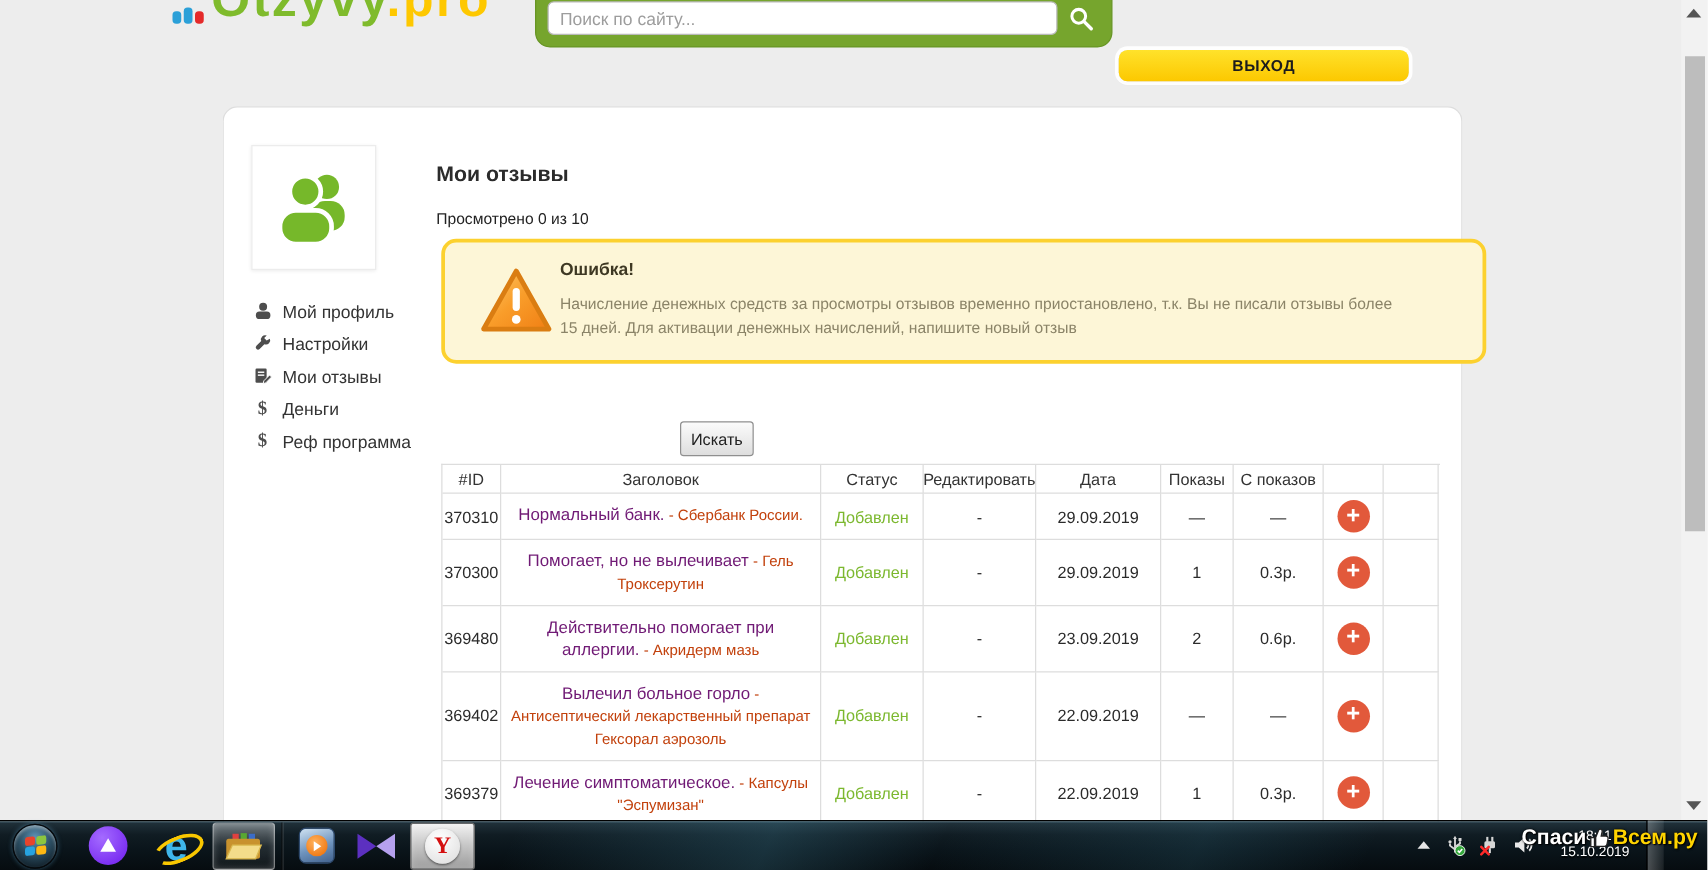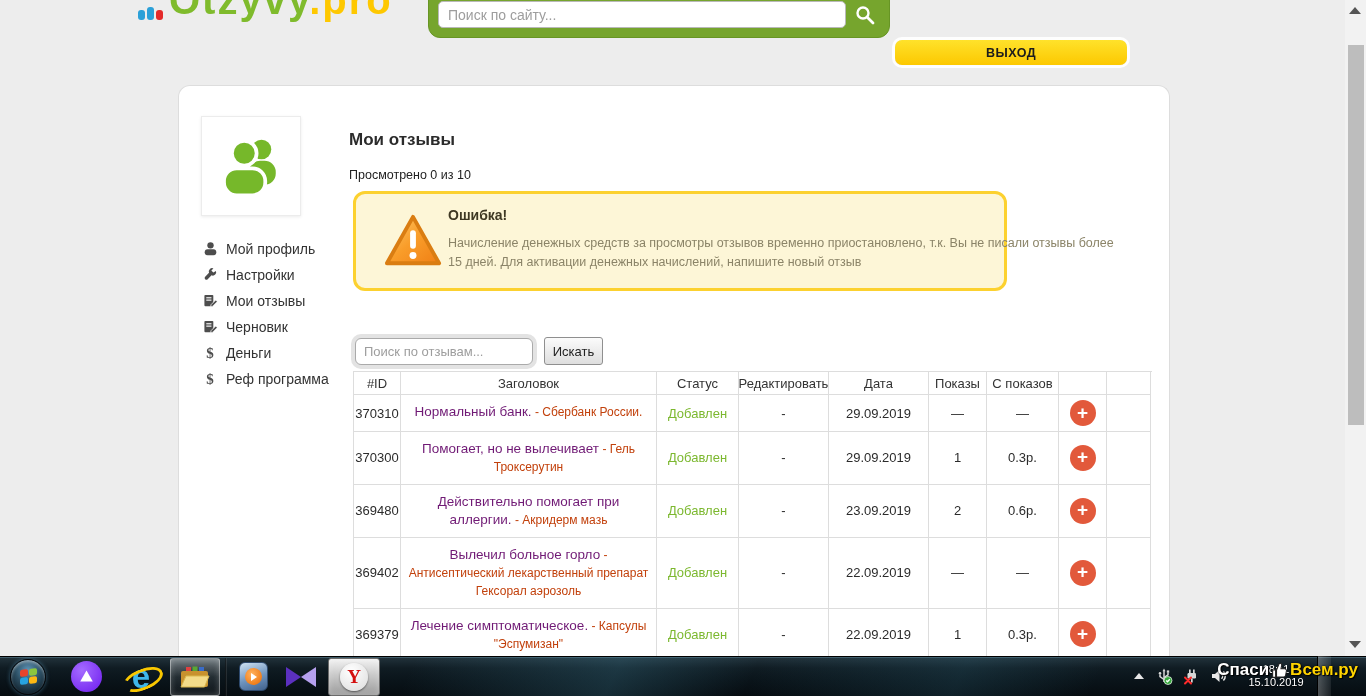--- a/index.html
+++ b/index.html
@@ -38,21 +38,21 @@
 
   .menu { position:absolute; left:22px; top:155px; width:150px; }
   .menu-item { display:flex; align-items:flex-start; height:26px; cursor:pointer; }
   .menu-item .mi { width:18px; display:flex; justify-content:center; margin-right:7px; }
   .menu-item .ml { font-size:14px; color:#333; }
   .mi-dollar { font-size:15px; font-weight:bold; color:#4d4d4d; font-family:"Liberation Serif",serif; }
 
   .page-title { position:absolute; left:170px; top:44px; font-size:17px; font-weight:bold; color:#2b2b2b; }
   .viewed { position:absolute; left:170px; top:82px; font-size:12.5px; color:#222;text-align:center; }
 
-  .alert { position:absolute; left:174px; top:105px; width:654px; height:100px;
+  .alert { position:absolute; left:174px; top:105px; width:836px; height:100px;
            background:#fdf6d7; border:3px solid #fcd12f; border-radius:12px; }
   .alert-icon { position:absolute; left:26px; top:18px; }
   .alert-title { position:absolute; left:92px; top:13px; font-size:14px; font-weight:bold; color:#3e3823; }
   .alert-text { position:absolute; left:92px; top:40px; width:672px; font-size:12.5px;
                 line-height:1.55; color:#8b8468; }
 
   .review-search-input { position:absolute; left:176px; top:252px; width:178px; height:27px;
                 border:1px solid #aaa; border-radius:6px; box-shadow:0 0 0 4px #e3e3e3; padding:0 8px;
                 font-size:13px; font-family:"Liberation Sans",sans-serif; color:#444; outline:none; }
   .review-search-input::placeholder { color:#9d9d9d; }
@@ -207,31 +207,20 @@
         <svg width="15" height="15" viewBox="0 0 16 16">
             <rect x="1.5" y="2" width="9.5" height="12" rx="1" fill="#4d4d4d"></rect>
             <rect x="3.5" y="4.5" width="5.5" height="1.2" fill="#fff"></rect>
             <rect x="3.5" y="7" width="5.5" height="1.2" fill="#fff"></rect>
             <path d="M8.5 12.5 L13.5 7.5 L15.2 9.2 L10.2 14.2 L8.2 14.8 Z" fill="#4d4d4d" stroke="#fff" stroke-width=".8"></path>
           </svg>
       </span>
         <span class="ml">Мои отзывы</span>
     </div>
     <div class="menu-item">
-      <span class="mi">
-        <svg width="15" height="15" viewBox="0 0 16 16">
-            <rect x="1.5" y="2" width="9.5" height="12" rx="1" fill="#4d4d4d"></rect>
-            <rect x="3.5" y="4.5" width="5.5" height="1.2" fill="#fff"></rect>
-            <rect x="3.5" y="7" width="5.5" height="1.2" fill="#fff"></rect>
-            <path d="M8.5 12.5 L13.5 7.5 L15.2 9.2 L10.2 14.2 L8.2 14.8 Z" fill="#4d4d4d" stroke="#fff" stroke-width=".8"></path>
-          </svg>
-      </span>
-        <span class="ml">Черновик</span>
-    </div>
-    <div class="menu-item">
       <span class="mi mi-dollar">$</span>
         <span class="ml">Деньги</span>
     </div>
     <div class="menu-item">
       <span class="mi mi-dollar">$</span>
         <span class="ml">Реф программа</span>
     </div>
   </div>
 
   <div class="page-title">Мои отзывы</div>
@@ -249,21 +238,20 @@
           </defs>
         <path d="M32 5 L59 53 L5 53 Z" fill="url(#wg)" stroke="#da7d12" stroke-width="4" stroke-linejoin="round"></path>
         <rect x="29" y="19" width="6" height="19" rx="3" fill="#fff"></rect>
         <circle cx="32" cy="45" r="3.6" fill="#fff"></circle>
       </svg>
     </div>
     <div class="alert-title">Ошибка!</div>
     <div class="alert-text">Начисление денежных средств за просмотры отзывов временно приостановлено, т.к. Вы не писали отзывы более 15 дней. Для активации денежных начислений, напишите новый отзыв</div>
   </div>
 
-  <input type="text" class="review-search-input" placeholder="Поиск по отзывам..." style="">
   <button class="find-btn">Искать</button>
 
   <div class="rtable">
     <div class="grid-row th">
 
     <div>#ID</div>
         <div>Заголовок</div>
         <div>Статус</div>
         <div>Редактировать</div>
         <div>Дата</div>

